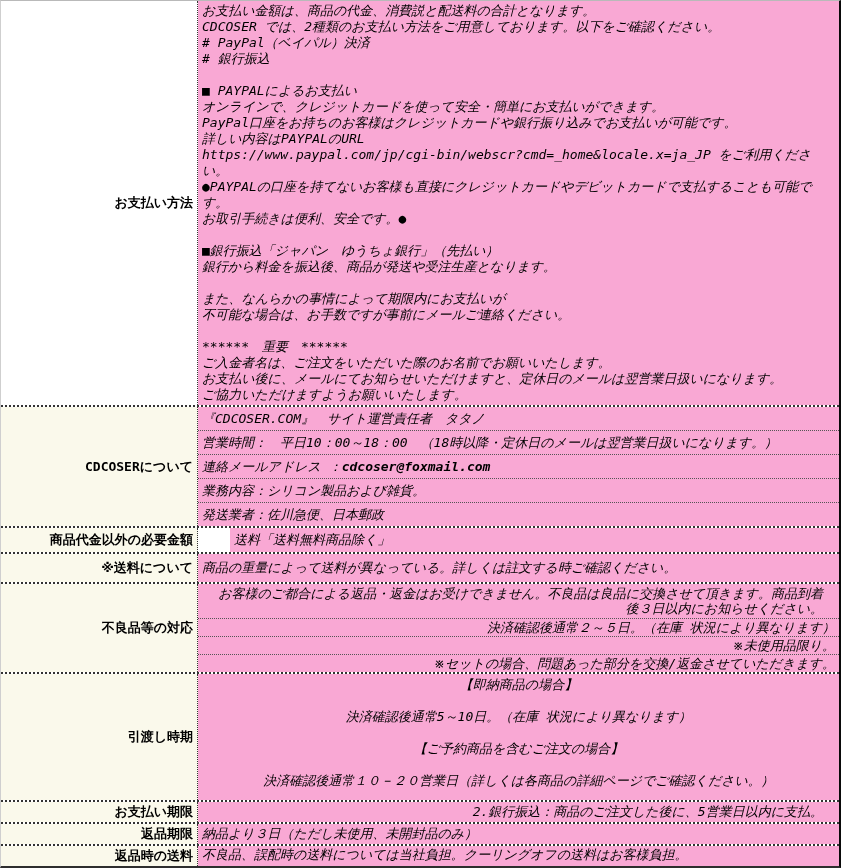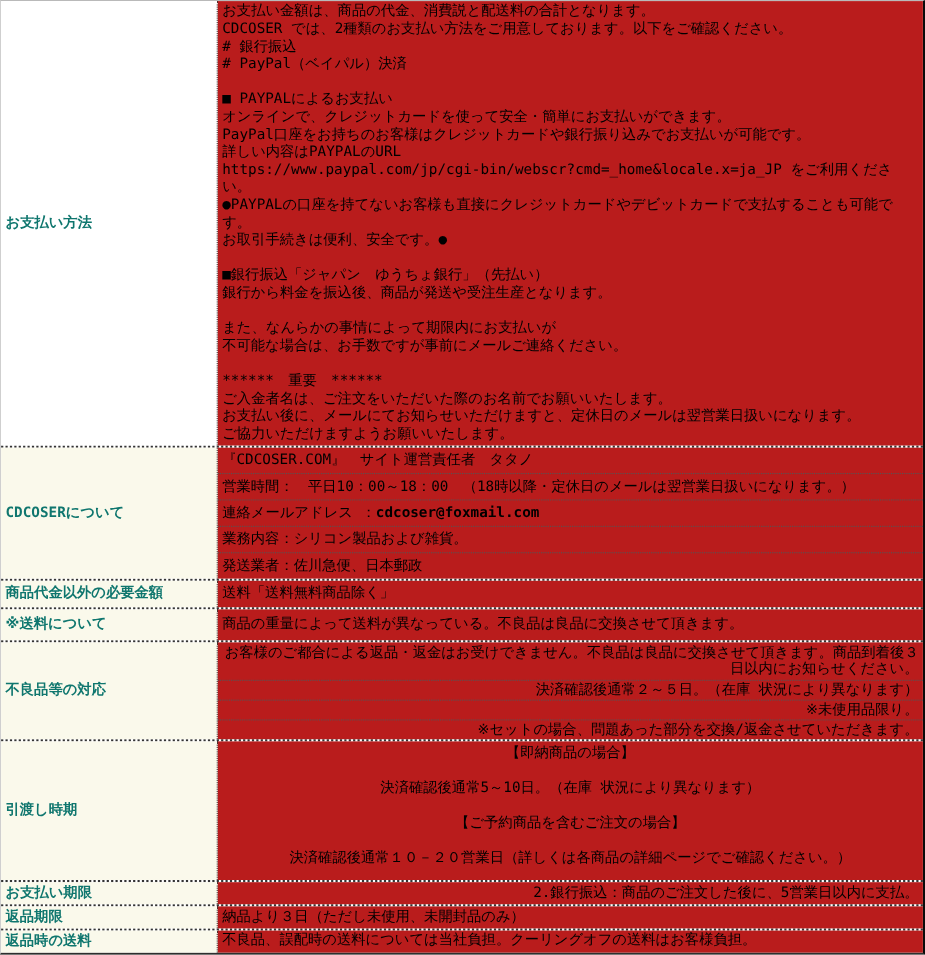--- a/index.html
+++ b/index.html
@@ -23,38 +23,38 @@
   .trow{display:flex;align-items:stretch;}
   .trow + .trow{border-top:2px dotted #333;}
   .th{
     box-sizing:border-box;
     width:197px;
     min-width:197px;
     background:#faf9eb;
     border-right:1px dotted #333;
     display:flex;
     align-items:center;
-    justify-content:flex-start;
+    justify-content:flex-end;
     text-align:center;
     font-weight:bold;
-    color:#0f766e;
+    color:#000000;
     padding:2px 4px;
     line-height:16px;
   }
   .trow.first .th{background:#ffffff;}
-  .td{flex:1;min-width:0;background:#b91c1c;display:flex;flex-direction:column;justify-content:flex-start;}
+  .td{flex:1;min-width:0;background:#f9a8d4;display:flex;flex-direction:column;justify-content:flex-start;font-style:italic;}
   .cellpad{padding:2px 4px;}
   .line{min-height:16px;line-height:16px;white-space:pre-wrap;word-break:break-all;}
   .subrow{border-top:1px dotted #555;line-height:15px;word-break:break-all;}
   .td > .subrow:first-child{border-top:none;text-align:right;}
   .sub-lg{padding:4px 4px;min-height:15px;display:flex;align-items:center;}
-  .sub-md{padding:2px 4px;min-height:15px;}
+  .sub-md{padding:2px 16px;min-height:15px;}
   .sub-sm{padding:1px 4px;min-height:15px;text-align:right;}
   .r1{min-height:401px;}
-  .r3 .td{}
+  .r3 .td{margin-left:32px;}
   .r3 .cellpad{padding:4px 4px;}
   .r4 .cellpad{padding:6px 4px;}
   .r6{min-height:126px;}
   .r6 .cellpad{padding:3px 4px;text-align:center;}
   .r8 .cellpad{padding:2px 4px;}
   .r9 .cellpad{padding:1px 4px;}
   .bold{font-weight:bold;text-align:center;}
 </style>
 </head>
 <body>
@@ -63,22 +63,22 @@
   <div class="tbl">
 
     <div class="trow first r1">
       <div class="th">
         <span>お支払い方法</span>
       </div>
       <div class="td">
         <div class="cellpad">
           <div class="line">お支払い金額は、商品の代金、消費説と配送料の合計となります。</div>
           <div class="line">CDCOSER では、2種類のお支払い方法をご用意しております。以下をご確認ください。</div>
+          <div class="line"># PayPal（ベイパル）決済</div>
           <div class="line"># 銀行振込</div>
-          <div class="line"># PayPal（ベイパル）決済</div>
           <div class="line"></div>
           <div class="line">■ PAYPALによるお支払い</div>
           <div class="line">オンラインで、クレジットカードを使って安全・簡単にお支払いができます。</div>
           <div class="line">PayPal口座をお持ちのお客様はクレジットカードや銀行振り込みでお支払いが可能です。</div>
           <div class="line">詳しい内容はPAYPALのURL</div>
           <div class="line">https://www.paypal.com/jp/cgi-bin/webscr?cmd=_home&amp;locale.x=ja_JP をご利用ください。</div>
           <div class="line">●PAYPALの口座を持てないお客様も直接にクレジットカードやデビットカードで支払することも可能です。</div>
           <div class="line">お取引手続きは便利、安全です。●</div>
           <div class="line"></div>
           <div class="line">■銀行振込「ジャパン　ゆうちょ銀行」（先払い）</div>
@@ -118,21 +118,21 @@
       <div class="td">
         <div class="cellpad line">送料「送料無料商品除く」</div>
       </div>
     </div>
 
     <div class="trow r4">
       <div class="th">
         <span>※送料について</span>
       </div>
       <div class="td">
-        <div class="cellpad line">商品の重量によって送料が異なっている。不良品は良品に交換させて頂きます。</div>
+        <div class="cellpad line">商品の重量によって送料が異なっている。詳しくは註文する時ご確認ください。</div>
       </div>
     </div>
 
     <div class="trow r5">
       <div class="th">
         <span>不良品等の対応</span>
       </div>
       <div class="td">
         <div class="subrow sub-md">お客様のご都合による返品・返金はお受けできません。不良品は良品に交換させて頂きます。商品到着後３日以内にお知らせください。</div>
         <div class="subrow sub-sm">決済確認後通常２～５日。（在庫 状況により異なります）</div>

